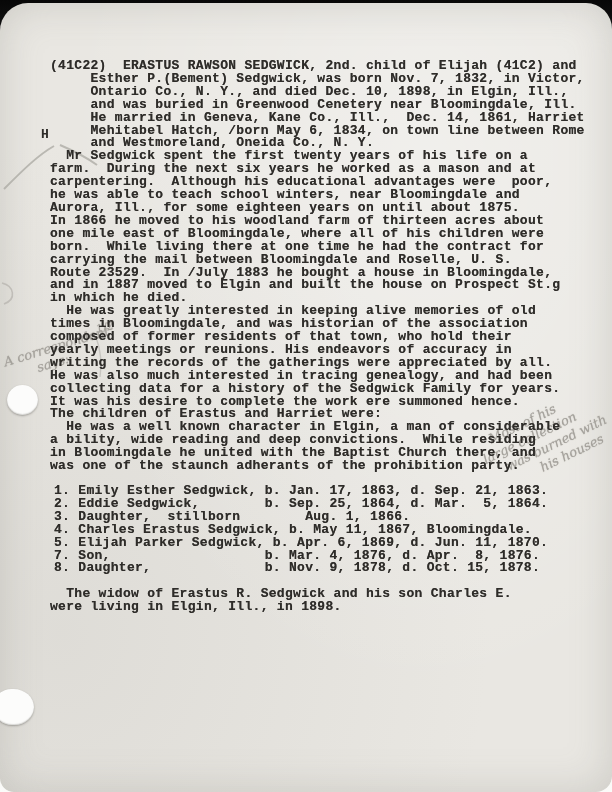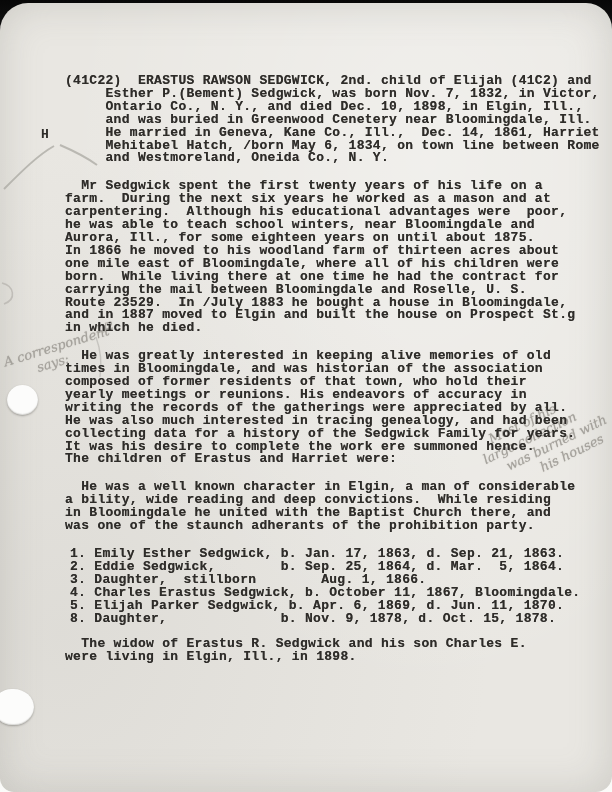--- a/index.html
+++ b/index.html
@@ -17,22 +17,22 @@
       #e9e7e2;
     border-radius:28px 26px 16px 14px;
     box-shadow:inset 0 0 40px rgba(120,118,112,.25);
   }
   .typed-block{
     position:absolute;left:50px;top:57px;width:545px;
     font-family:"Liberation Mono","DejaVu Sans Mono",monospace;
     font-size:13px;font-weight:bold;line-height:12.9px;letter-spacing:0.3px;
     color:#2e2c29;text-shadow:0 0 .5px rgba(40,38,35,.65);
   }
-  .para{white-space:pre;margin:15px;}
-  .children{margin:12px 0 0 20px;}
+  .para{white-space:pre;margin:0;}
+  .children{margin:12px 0 0 4px;}
   .child{white-space:pre;margin:0;}
   .closing{margin-top:13px;}
   .margin-letter{
     position:absolute;left:41px;top:124px;
     font-family:"Liberation Mono","DejaVu Sans Mono",monospace;
     font-size:13px;font-weight:bold;color:#2e2c29;
   }
   .punch-hole{
     position:absolute;background:#fcfcfb;border-radius:50%;
     box-shadow:0 1px 2px rgba(90,88,84,.45), inset 0 -1px 1px rgba(140,138,134,.3);
@@ -114,22 +114,23 @@
 The children of Erastus and Harriet were:</div>
     <div class="para">  He was a well known character in Elgin, a man of considerable
 a bility, wide reading and deep convictions.  While residing
 in Bloomingdale he united with the Baptist Church there, and
 was one of the staunch adherants of the prohibition party.</div>
 
     <div class="children">
       <div class="child">1. Emily Esther Sedgwick, b. Jan. 17, 1863, d. Sep. 21, 1863.</div>
       <div class="child">2. Eddie Sedgwick,        b. Sep. 25, 1864, d. Mar.  5, 1864.</div>
       <div class="child">3. Daughter,  stillborn        Aug. 1, 1866.</div>
-      <div class="child">4. Charles Erastus Sedgwick, b. October 11, 1867, Bloomingdale.</div>
+      <div class="child">4. Charles Erastus Sedgwick, b. May 11, 1867, Bloomingdale.</div>
       <div class="child">5. Elijah Parker Sedgwick, b. Apr. 6, 1869, d. Jun. 11, 1870.</div>
+      <div class="child">7. Son,                   b. Mar. 4, 1876, d. Apr.  8, 1876.</div>
       <div class="child">8. Daughter,              b. Nov. 9, 1878, d. Oct. 15, 1878.</div>
     </div>
 
     <div class="para closing">  The widow of Erastus R. Sedgwick and his son Charles E.
 were living in Elgin, Ill., in 1898.</div>
   </div>
 
 </div>
 
 </body></html>

